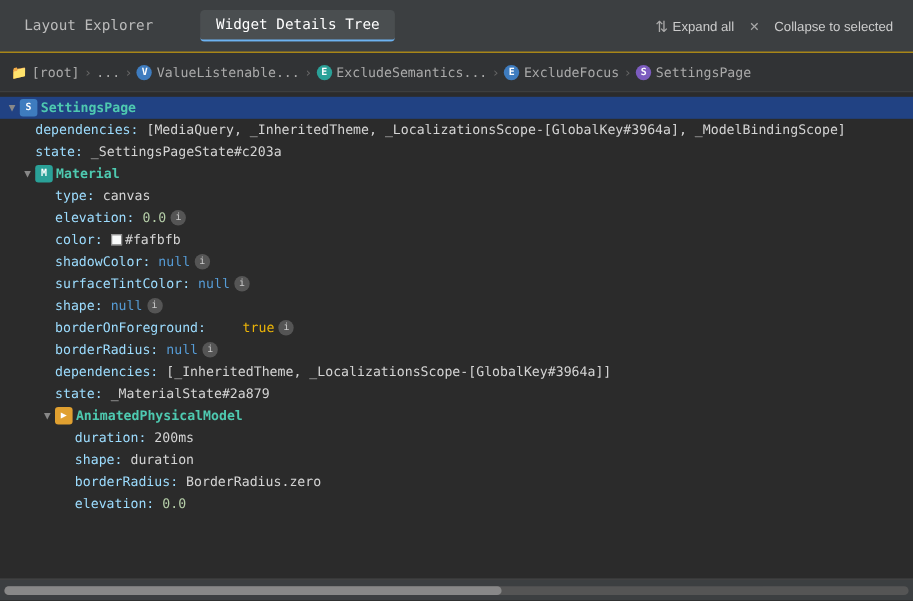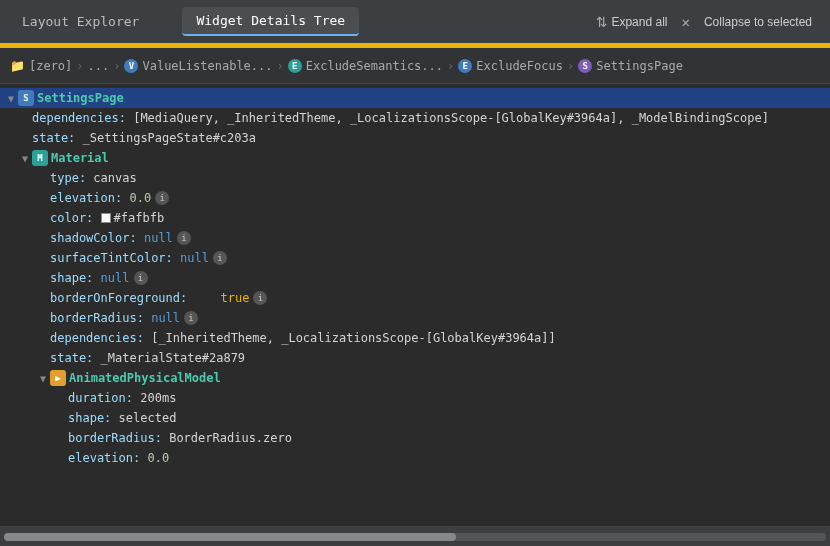--- a/index.html
+++ b/index.html
@@ -11,21 +11,21 @@
       width: 830px;
       height: 546px;
       overflow: hidden;
     }
 
     
     .toolbar {
       display: flex;
       align-items: center;
       background: #3c3f41;
-      border-bottom: 5px solid #eab308;
+      border-bottom: 1px solid #eab308;
       height: 48px;
       padding: 0 8px;
     }
     .tab {
       padding: 6px 14px;
       cursor: pointer;
       font-size: 13px;
       color: #bbb;
       border-radius: 4px;
     }
@@ -215,21 +215,21 @@
     <span class="close-icon">✕</span>
     <button class="collapse-btn">
       <span>Collapse to selected</span>
     </button>
   </div>
 </div>
 
 <div class="breadcrumb">
   <span class="breadcrumb-item">
     <span>📁</span>
-    <span>[zero]</span>
+    <span>[root]</span>
   </span>
   <span class="breadcrumb-sep">›</span>
   <span class="breadcrumb-item">
     <span>...</span>
   </span>
   <span class="breadcrumb-sep">›</span>
   <span class="breadcrumb-item">
     <span class="badge badge-blue">V</span>
     <span>ValueListenable...</span>
   </span>
@@ -382,21 +382,21 @@
     <span class="key">duration:</span>
     <span>&nbsp;</span>
     <span class="value-text">200ms</span>
   </div>
 
   <div class="tree-row">
     <div class="indent" style="width:54px"></div>
     <div class="toggle leaf"></div>
     <span class="key">shape:</span>
     <span>&nbsp;</span>
-    <span class="value-text">selected</span>
+    <span class="value-text">duration</span>
   </div>
 
   <div class="tree-row">
     <div class="indent" style="width:54px"></div>
     <div class="toggle leaf"></div>
     <span class="key">borderRadius:</span>
     <span>&nbsp;</span>
     <span class="value-text">BorderRadius.zero</span>
   </div>
 

